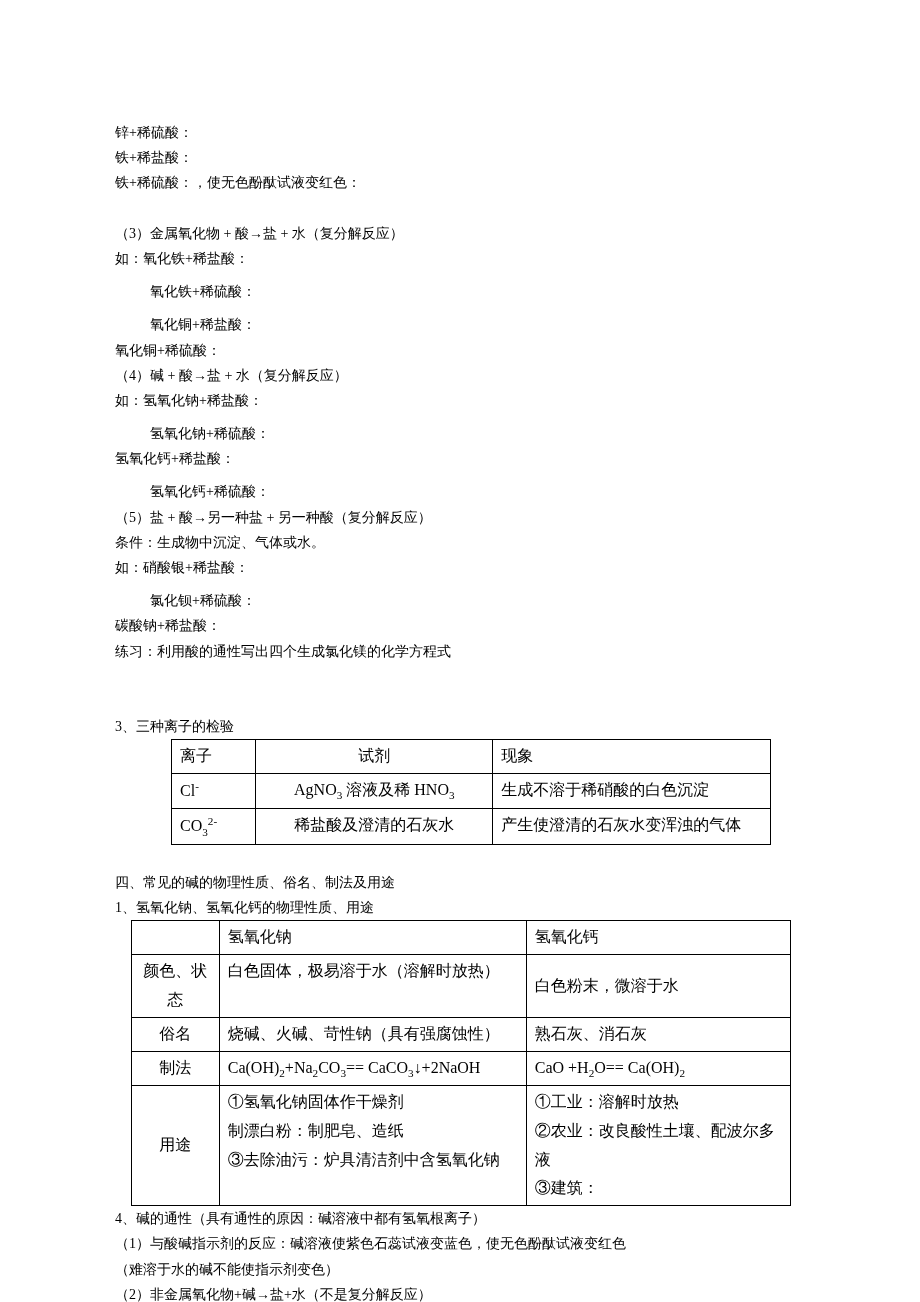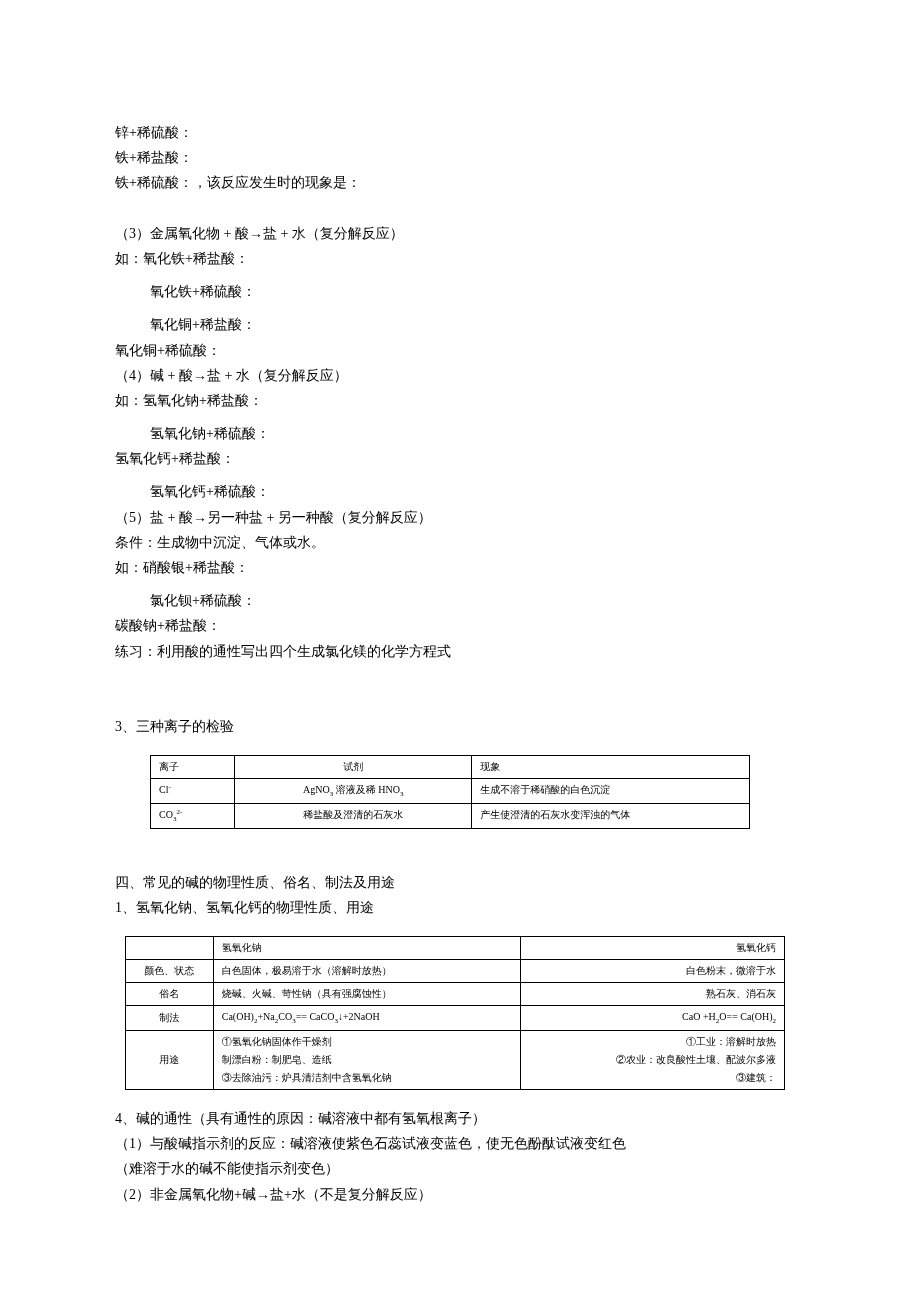--- a/index.html
+++ b/index.html
@@ -11,47 +11,47 @@
       width: 920px;
       margin: 0;
       padding: 120px 115px 60px 115px;
       box-sizing: border-box;
     }
     .line { display: block; }
     .indent { padding-left: 2.5em; margin-top: 8px; }
     .spacer { height: 1.8em; }
     table {
       border-collapse: collapse;
-      font-size: 10px;
-      margin: 16px 0;
+      font-size: 16px;
+      margin: 0 0;
     }
     td, th {
       border: 1px solid #000;
       padding: 2px 8px;
       text-align: left;
       vertical-align: top;
       font-weight: normal;
     }
     .ion-table { margin-left: 3.5em; width: 600px; }
     .ion-table td:nth-child(1) { width: 55px; }
     .ion-table td:nth-child(2) { width: 185px; text-align: center; }
     .ion-table td:nth-child(3) { width: 220px; }
     .base-table { margin-left: 1em; width: 660px; }
     .base-table td:nth-child(1) { width: 65px; text-align: center; vertical-align: middle; }
     .base-table td:nth-child(2) { width: 270px; }
-    .base-table td:nth-child(3) { width: 230px; vertical-align: middle; text-align: right; }
+    .base-table td:nth-child(3) { width: 230px; vertical-align: middle; }
     sub { font-size: 0.7em; vertical-align: sub; }
     sup { font-size: 0.7em; vertical-align: super; }
   </style>
 </head>
 <body>
 
 <span class="line">锌+稀硫酸：</span>
 <span class="line">铁+稀盐酸：</span>
-<span class="line">铁+稀硫酸：，该反应发生时的现象是：</span>
+<span class="line">铁+稀硫酸：，使无色酚酞试液变红色：</span>
 <div class="spacer"></div>
 <span class="line">（3）金属氧化物 + 酸→盐 + 水（复分解反应）</span>
 <span class="line">如：氧化铁+稀盐酸：</span>
 <span class="line indent">氧化铁+稀硫酸：</span>
 <span class="line indent">氧化铜+稀盐酸：</span>
 <span class="line">氧化铜+稀硫酸：</span>
 <span class="line">（4）碱 + 酸→盐 + 水（复分解反应）</span>
 <span class="line">如：氢氧化钠+稀盐酸：</span>
 <span class="line indent">氢氧化钠+稀硫酸：</span>
 <span class="line">氢氧化钙+稀盐酸：</span>

